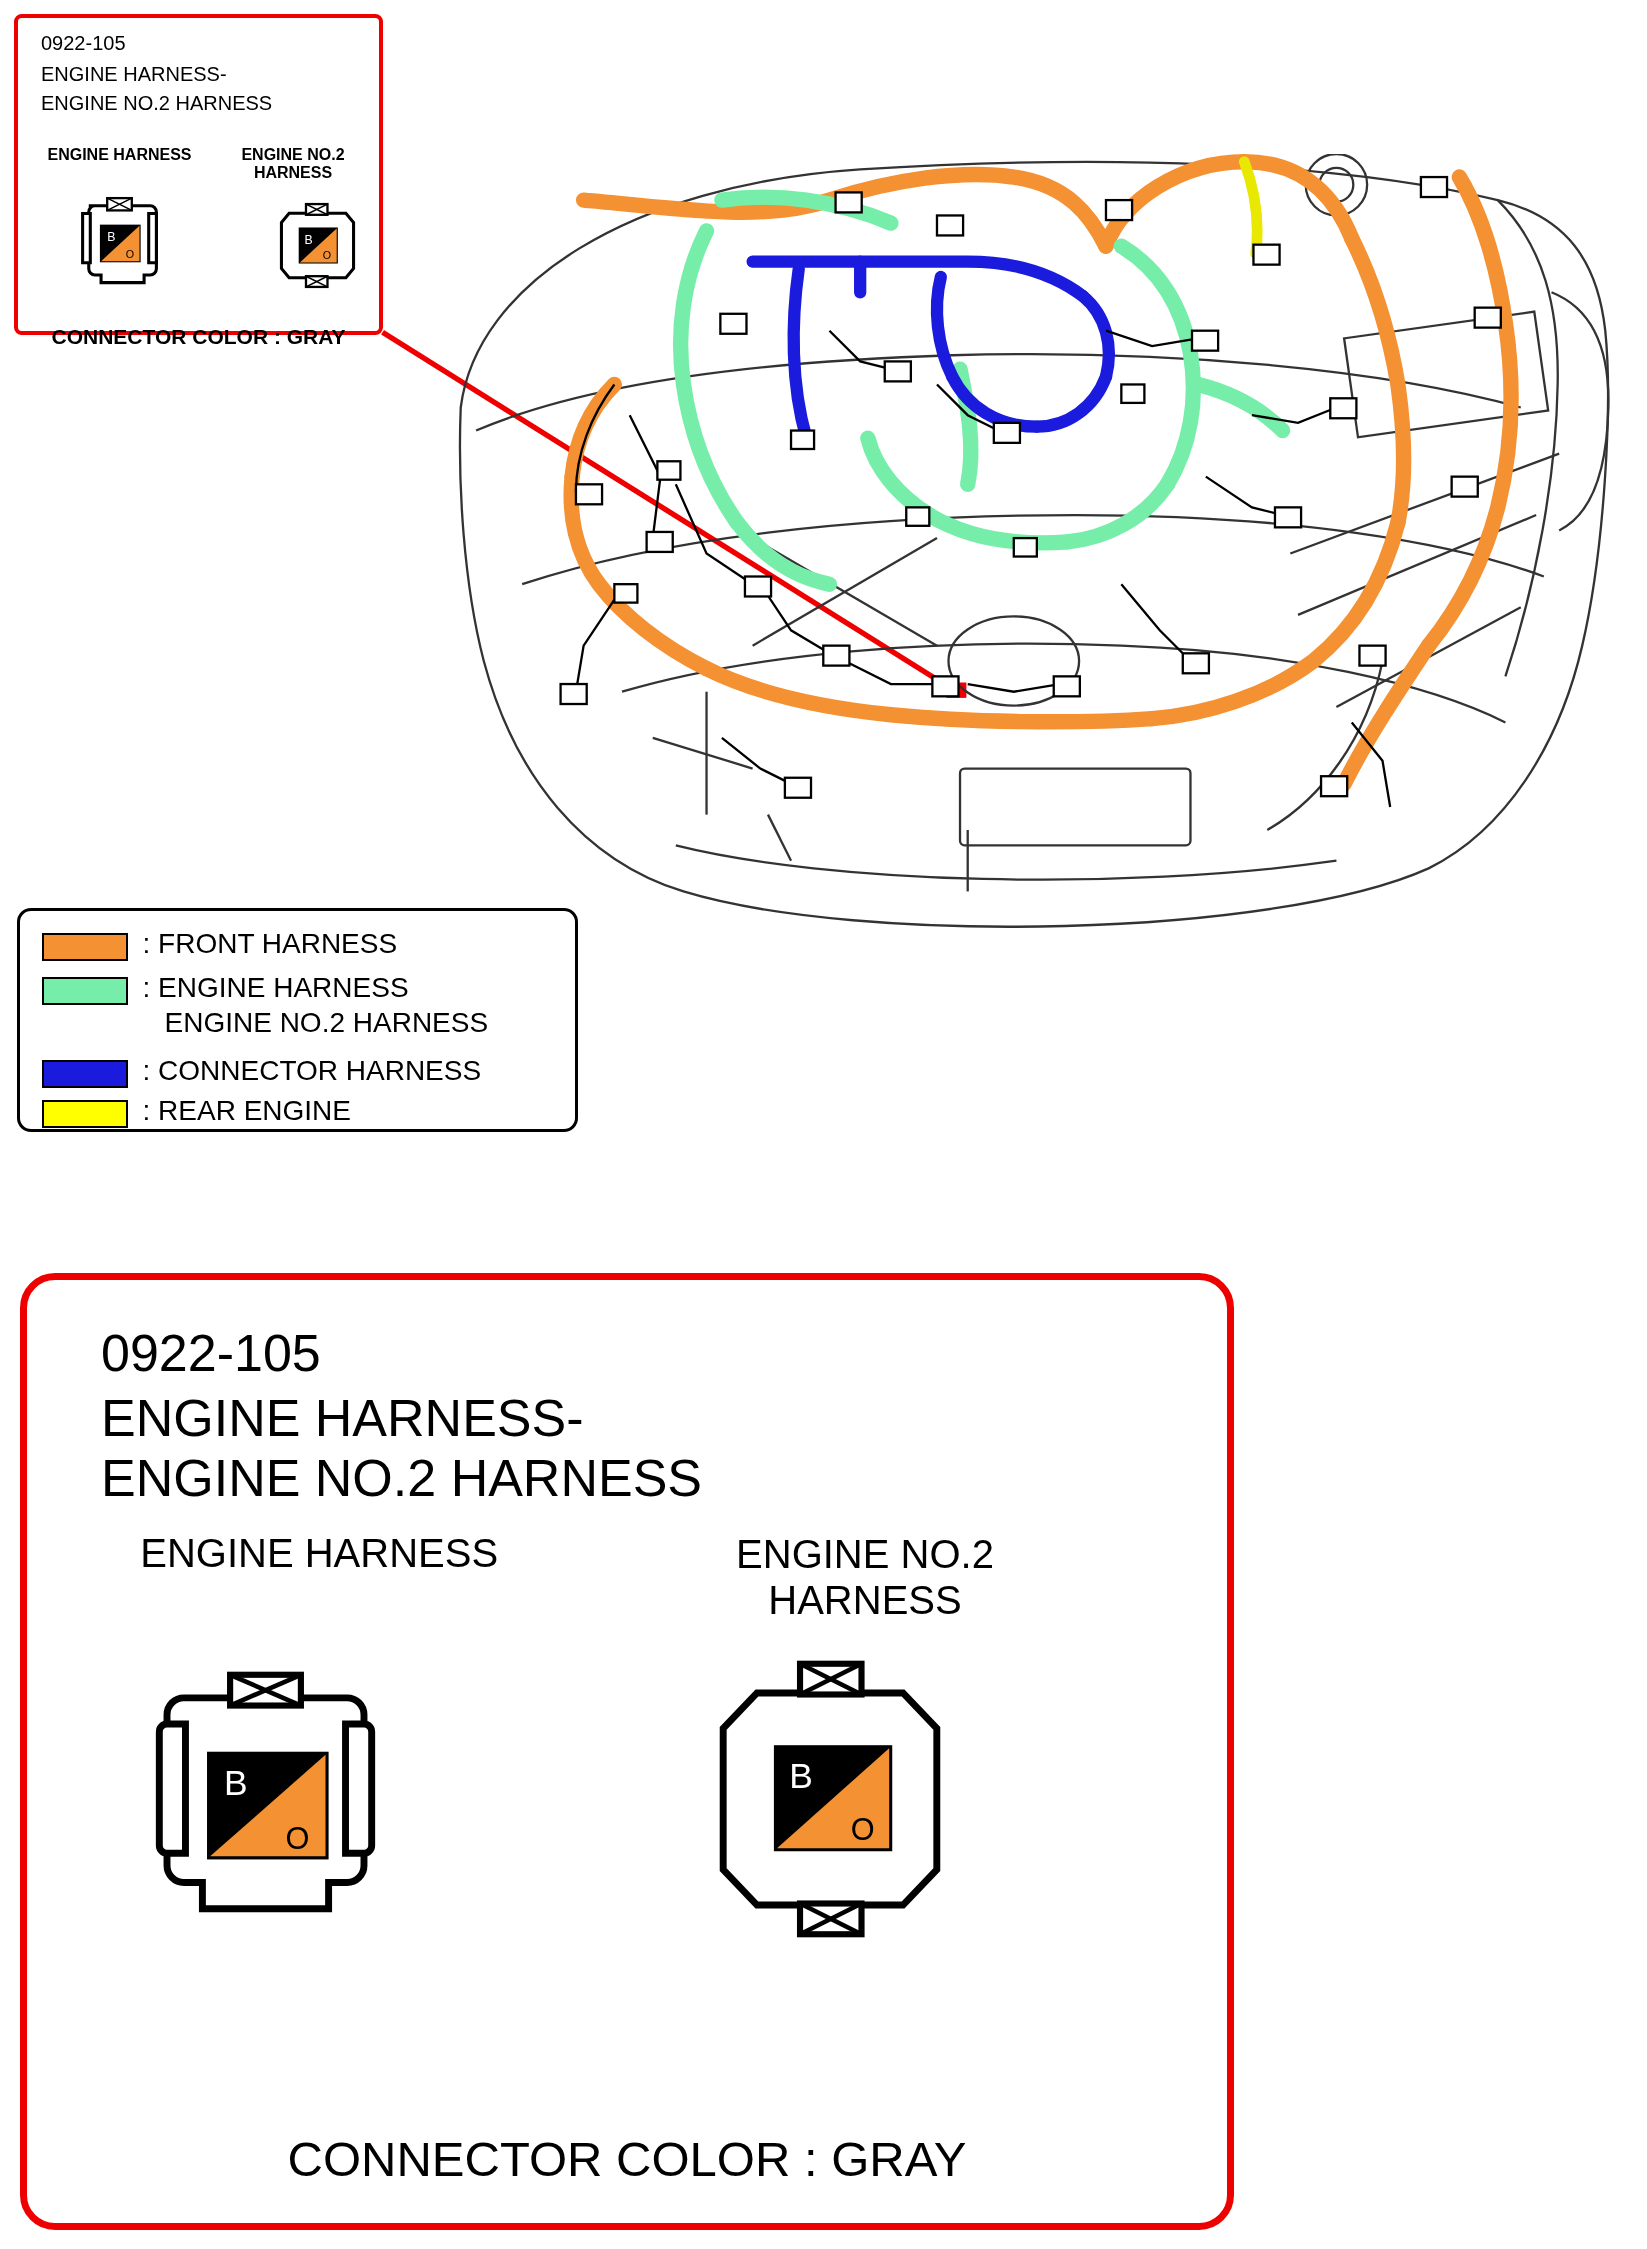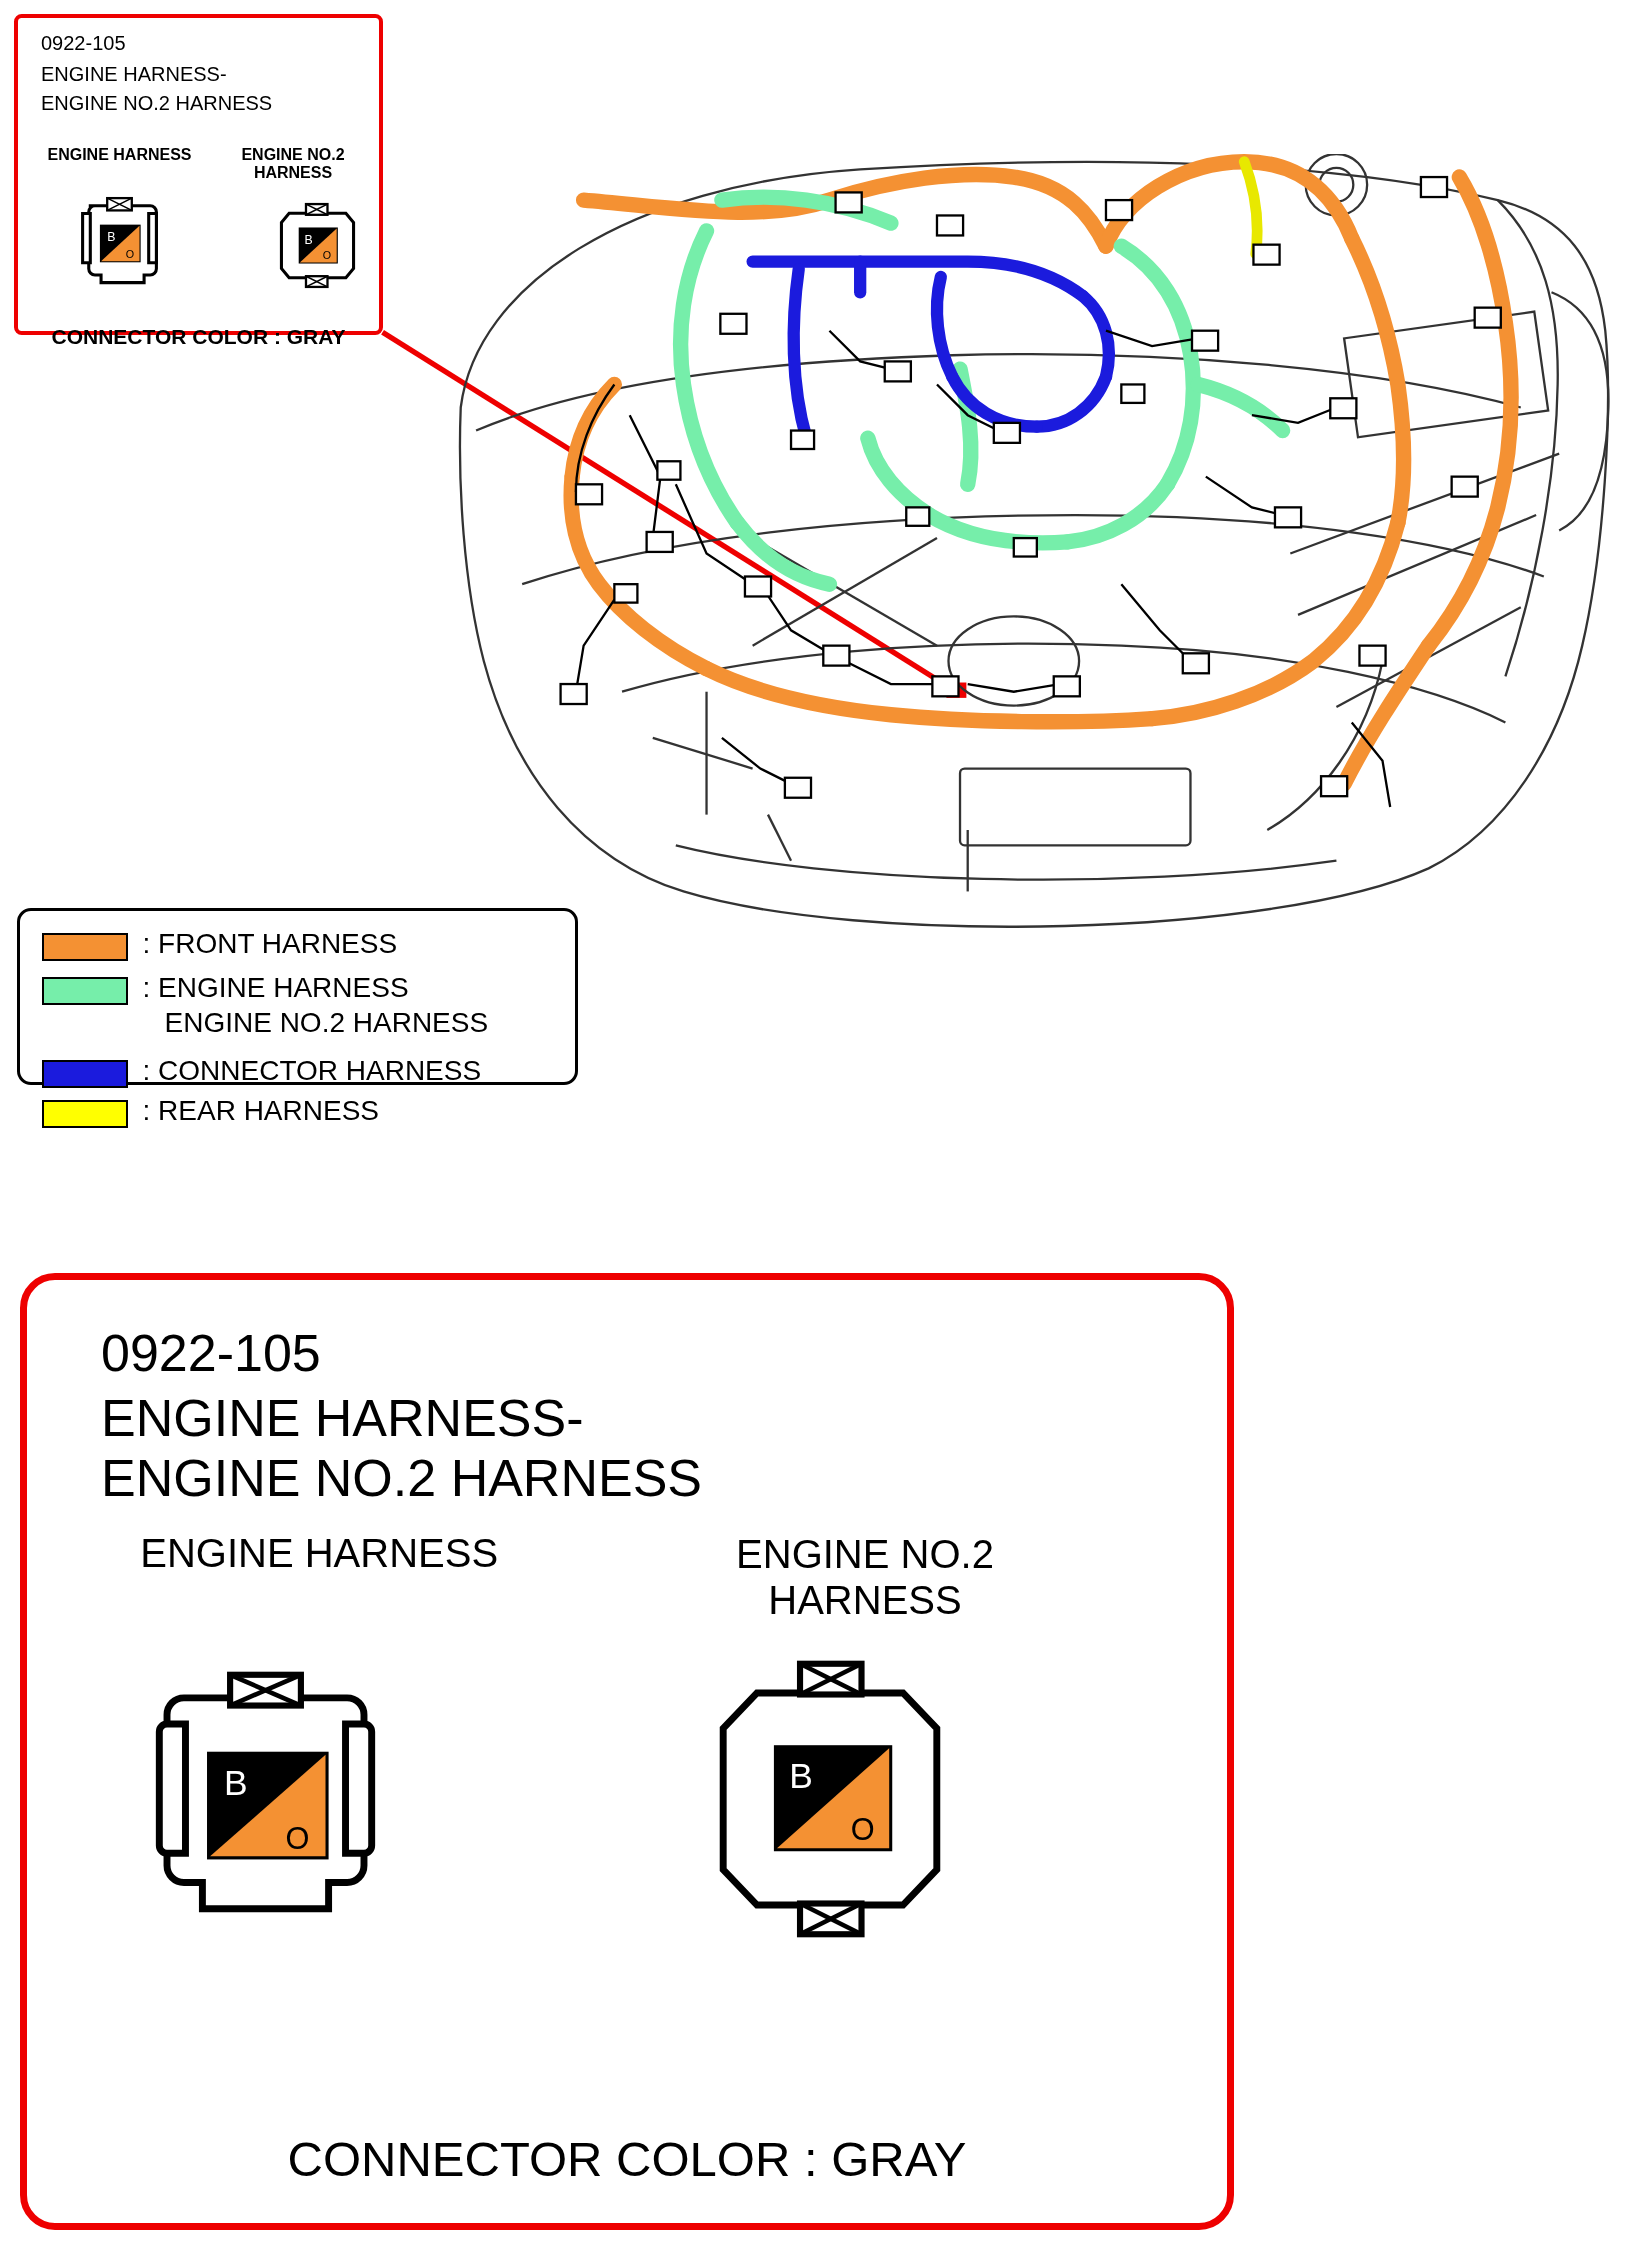--- a/index.html
+++ b/index.html
@@ -101,21 +101,21 @@
     height: 1153px;
     pointer-events: none;
   }
 
   
   #legend {
     position: absolute;
     left: 17px;
     top: 908px;
     width: 561px;
-    height: 177px;
+    height: 224px;
     border: 3.8px solid #000000;
     border-radius: 14px;
     box-sizing: border-box;
     background: #ffffff;
   }
   .legend-row {
     position: absolute;
     left: 21.5px;
     height: 40px;
   }
@@ -398,21 +398,21 @@
     <span class="legend-sw" style="background:#76eeaa;"></span>
     <span class="legend-lbl">: ENGINE HARNESS</span>
     <span class="legend-lbl2">ENGINE NO.2 HARNESS</span>
   </div>
   <div class="legend-row" style="top:144px;">
     <span class="legend-sw" style="background:#1b1bdd;"></span>
     <span class="legend-lbl">: CONNECTOR HARNESS</span>
   </div>
   <div class="legend-row" style="top:184px;">
     <span class="legend-sw" style="background:#ffff00;"></span>
-    <span class="legend-lbl">: REAR HARNESS</span>
+    <span class="legend-lbl">: REAR ENGINE</span>
   </div>
 </div>
 
 <div id="bottom-callout">
   <div class="b-code">0922-105</div>
   <div class="b-title1">ENGINE HARNESS-</div>
   <div class="b-title2">ENGINE NO.2 HARNESS</div>
   <div class="b-sub-left">ENGINE HARNESS</div>
   <div class="b-sub-right">
     <span>ENGINE NO.2</span><br>

